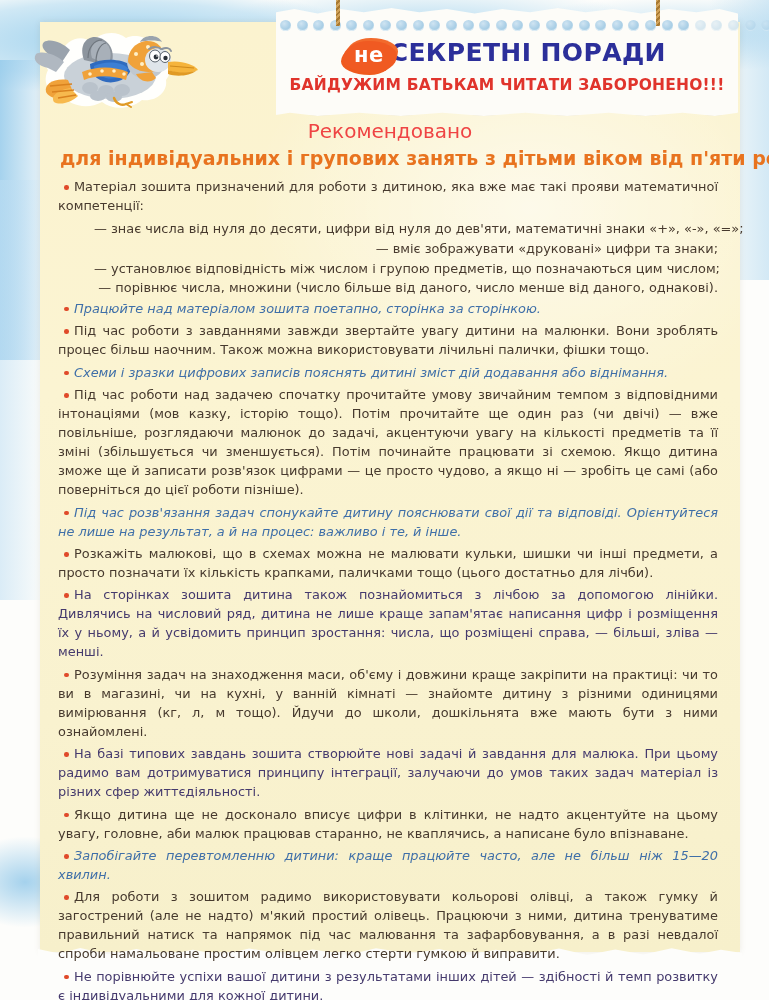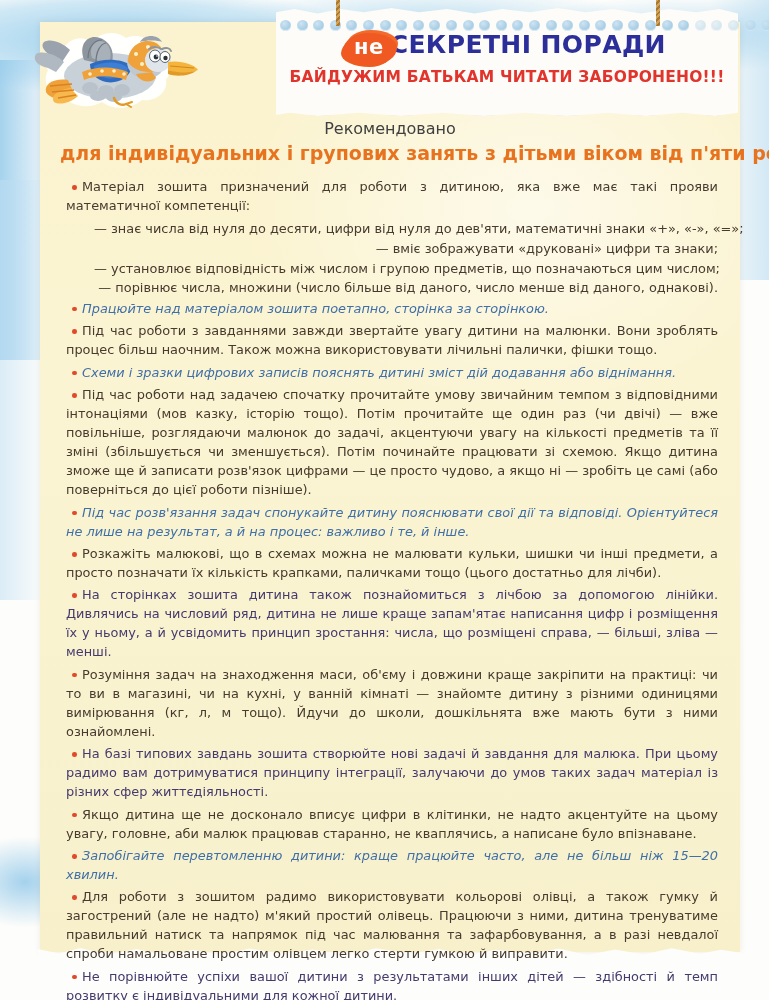--- a/index.html
+++ b/index.html
@@ -126,21 +126,21 @@
     top: 0; width: 4px; height: 26px;
     background: repeating-linear-gradient(135deg, #d2a45c 0 2px, #a87a33 2px 4px);
     z-index: 6;
   }
   .cord.c1 { left: 336px; }
   .cord.c2 { left: 656px; }
 
   
   .title-wrap {
     position: absolute;
-    left: 276px; top: 32px;
+    left: 276px; top: 40px;
     width: 462px;
     text-align: center;
     z-index: 7;
   }
   .title-main {
     font-family: "DejaVu Sans", sans-serif;
     font-weight: bold;
     font-size: 25px;
     letter-spacing: .4px;
     color: #2c2f9a;
@@ -180,22 +180,22 @@
   
   .rec {
     position: absolute;
     left: 60px; top: 118px;
     width: 660px;
     text-align: center;
     z-index: 7;
   }
   .rec-1 {
     font-family: "DejaVu Sans", sans-serif;
-    font-size: 16px;
-    color: #404040;
+    font-size: 20px;
+    color: #ef4444;
     line-height: 1.35;
   }
   .rec-2 {
     font-family: "DejaVu Sans", sans-serif;
     font-size: 19px;
     font-weight: bold;
     color: #e8731f;
     line-height: 1.45;
     white-space: nowrap;
   }
@@ -241,21 +241,21 @@
     color: #473a2e;
     white-space: nowrap;
     text-align: right;
   }
   .sub-list li::before {
     content: "— ";
   }
 
   
   .para {
-    margin-left: 8px;
+    margin-left: 0;
   }
   .para.hang {
     padding-left: 0;
     text-indent: 16px;
   }
   .para.hang > .bullet { left: 6px; top: 7px; }
 
   
   .bird {
     position: absolute;

